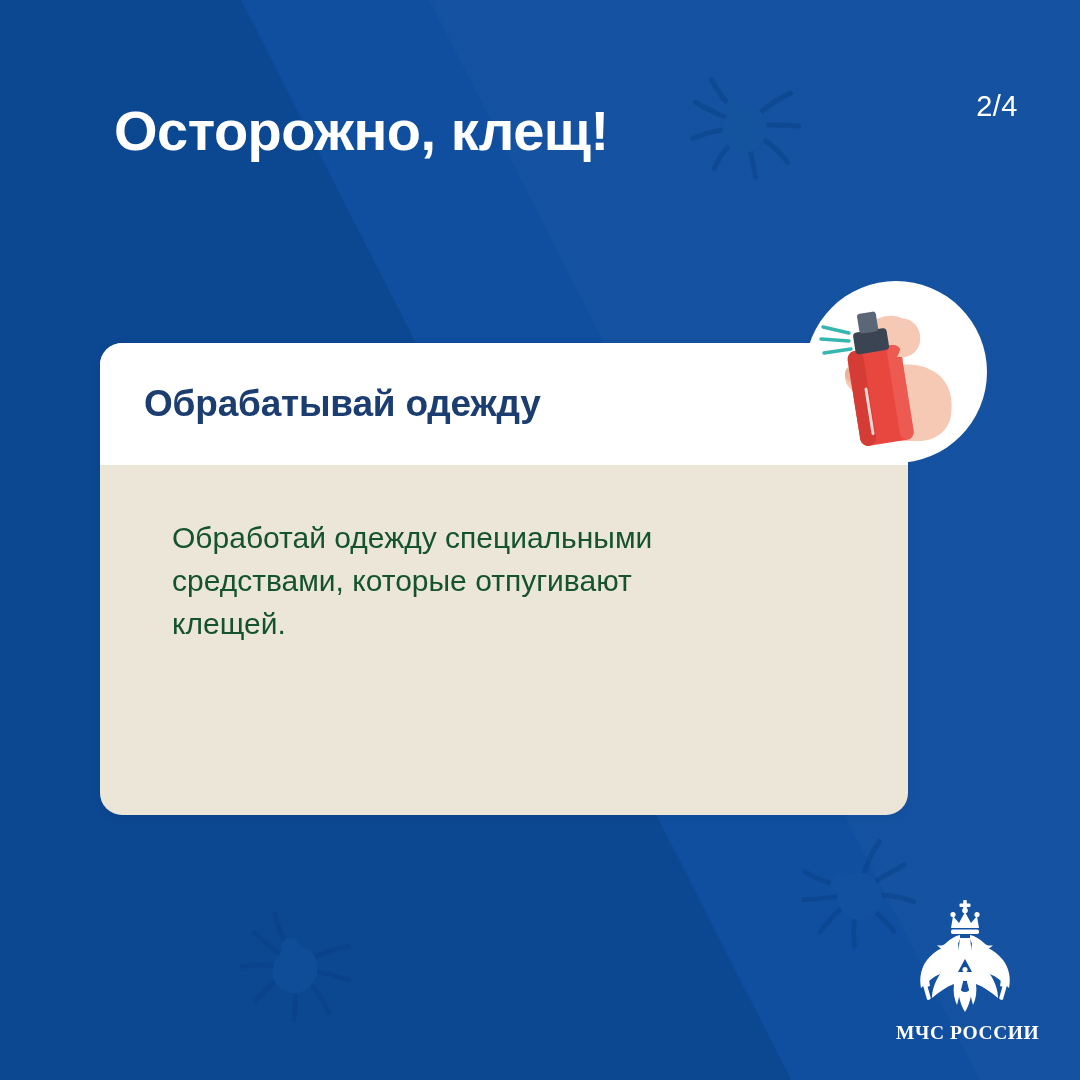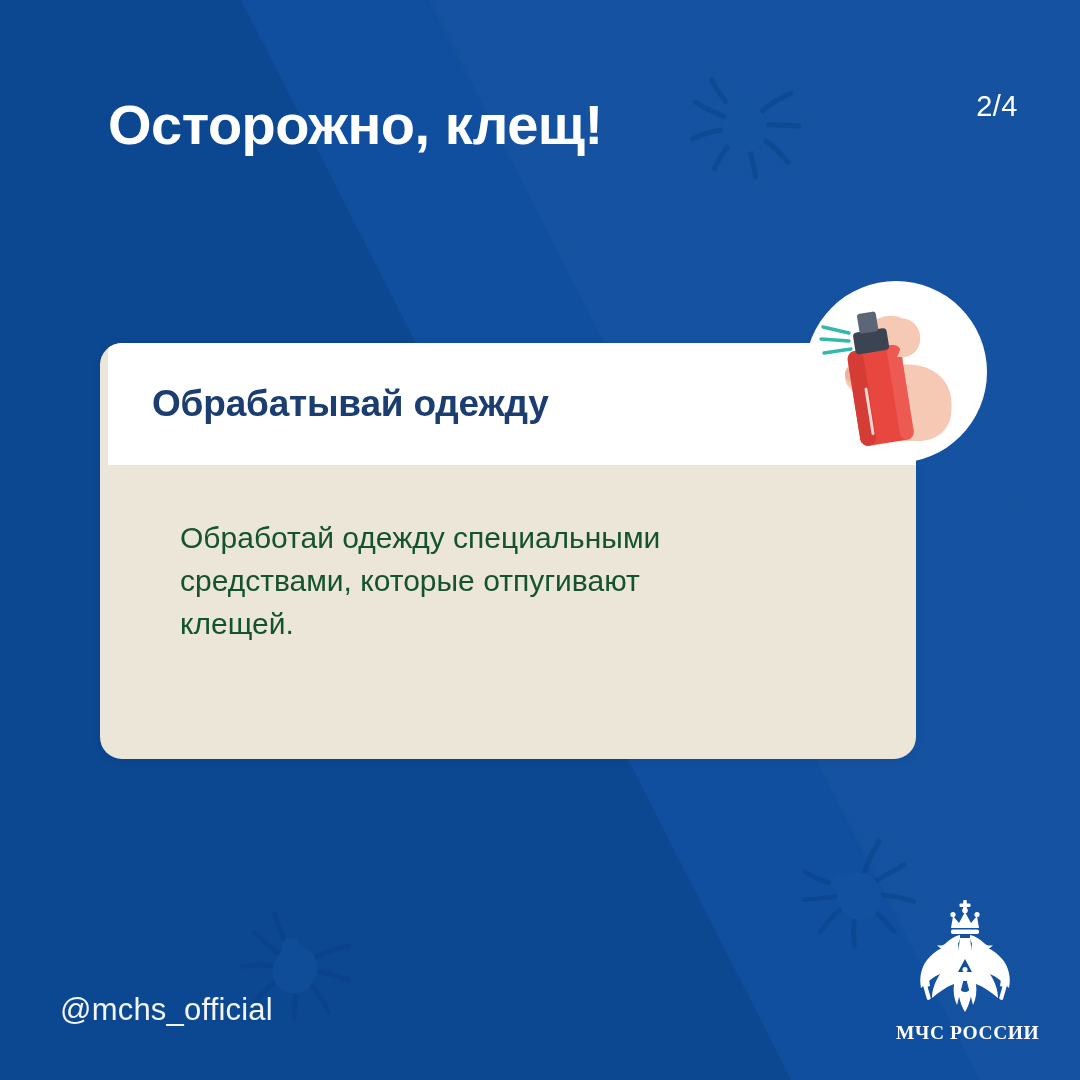--- a/index.html
+++ b/index.html
@@ -60,21 +60,21 @@
 
   #wm-top    { left: 676px; top: 58px;  transform: rotate(14deg); }
   #wm-bottom { left: 788px; top: 828px; transform: rotate(-18deg); }
   #wm-left   { left: 228px; top: 898px; transform: rotate(28deg); }
 
   
   .title {
     position: absolute;
     left: 98px;
     top: 86px;
-    margin: 10px;
+    margin: 16px;
     font-size: 56px;
     line-height: 1.05;
     font-weight: bold;
     color: #ffffff;
     letter-spacing: -0.5px;
     white-space: nowrap;
   }
   .counter {
     position: absolute;
     right: 62px;
@@ -84,26 +84,25 @@
     font-weight: normal;
     letter-spacing: 0.5px;
   }
 
   
   .card {
     position: absolute;
     left: 100px;
     top: 343px;
     width: 808px;
-    height: 416px;
+    height: 472px;
     border-radius: 22px;
     overflow: hidden;
     background: #ece6d8;
     box-shadow: 0 2px 10px rgba(0,0,0,0.06);
-    padding-left: 8px;
   }
   .card-head {
     height: 122px;
     background: #ffffff;
     display: flex;
     align-items: center;
     padding: 0 44px;
     box-sizing: border-box;
   }
   .card-head h2 {
@@ -259,21 +258,20 @@
         <rect x="57" y="48" width="34" height="22" rx="4" fill="#3a4452"></rect>
 
         <rect x="64" y="30" width="19" height="20" rx="3" fill="#5b6676"></rect>
       </g>
 
       <path fill="#f6c9b4" d="M84 40 C96 34 110 38 114 50 C118 62 112 74 100 76
                L92 76 C98 66 98 52 90 44 Z"></path>
     </svg>
   </div>
 
-  <div class="handle">@mchs_official</div>
 
   <div class="logo">
     <svg width="104" height="118" viewBox="0 0 104 118">
       <g fill="#ffffff">
 
         <rect x="50.2" y="2" width="3.6" height="13" rx="1"></rect>
         <rect x="46.5" y="5.6" width="11" height="3.4" rx="1"></rect>
 
         <path d="M38 30 L40 18 L46 25 L52 14 L58 25 L64 18 L66 30 Z"></path>
         <circle cx="40" cy="16.5" r="2.6"></circle>

